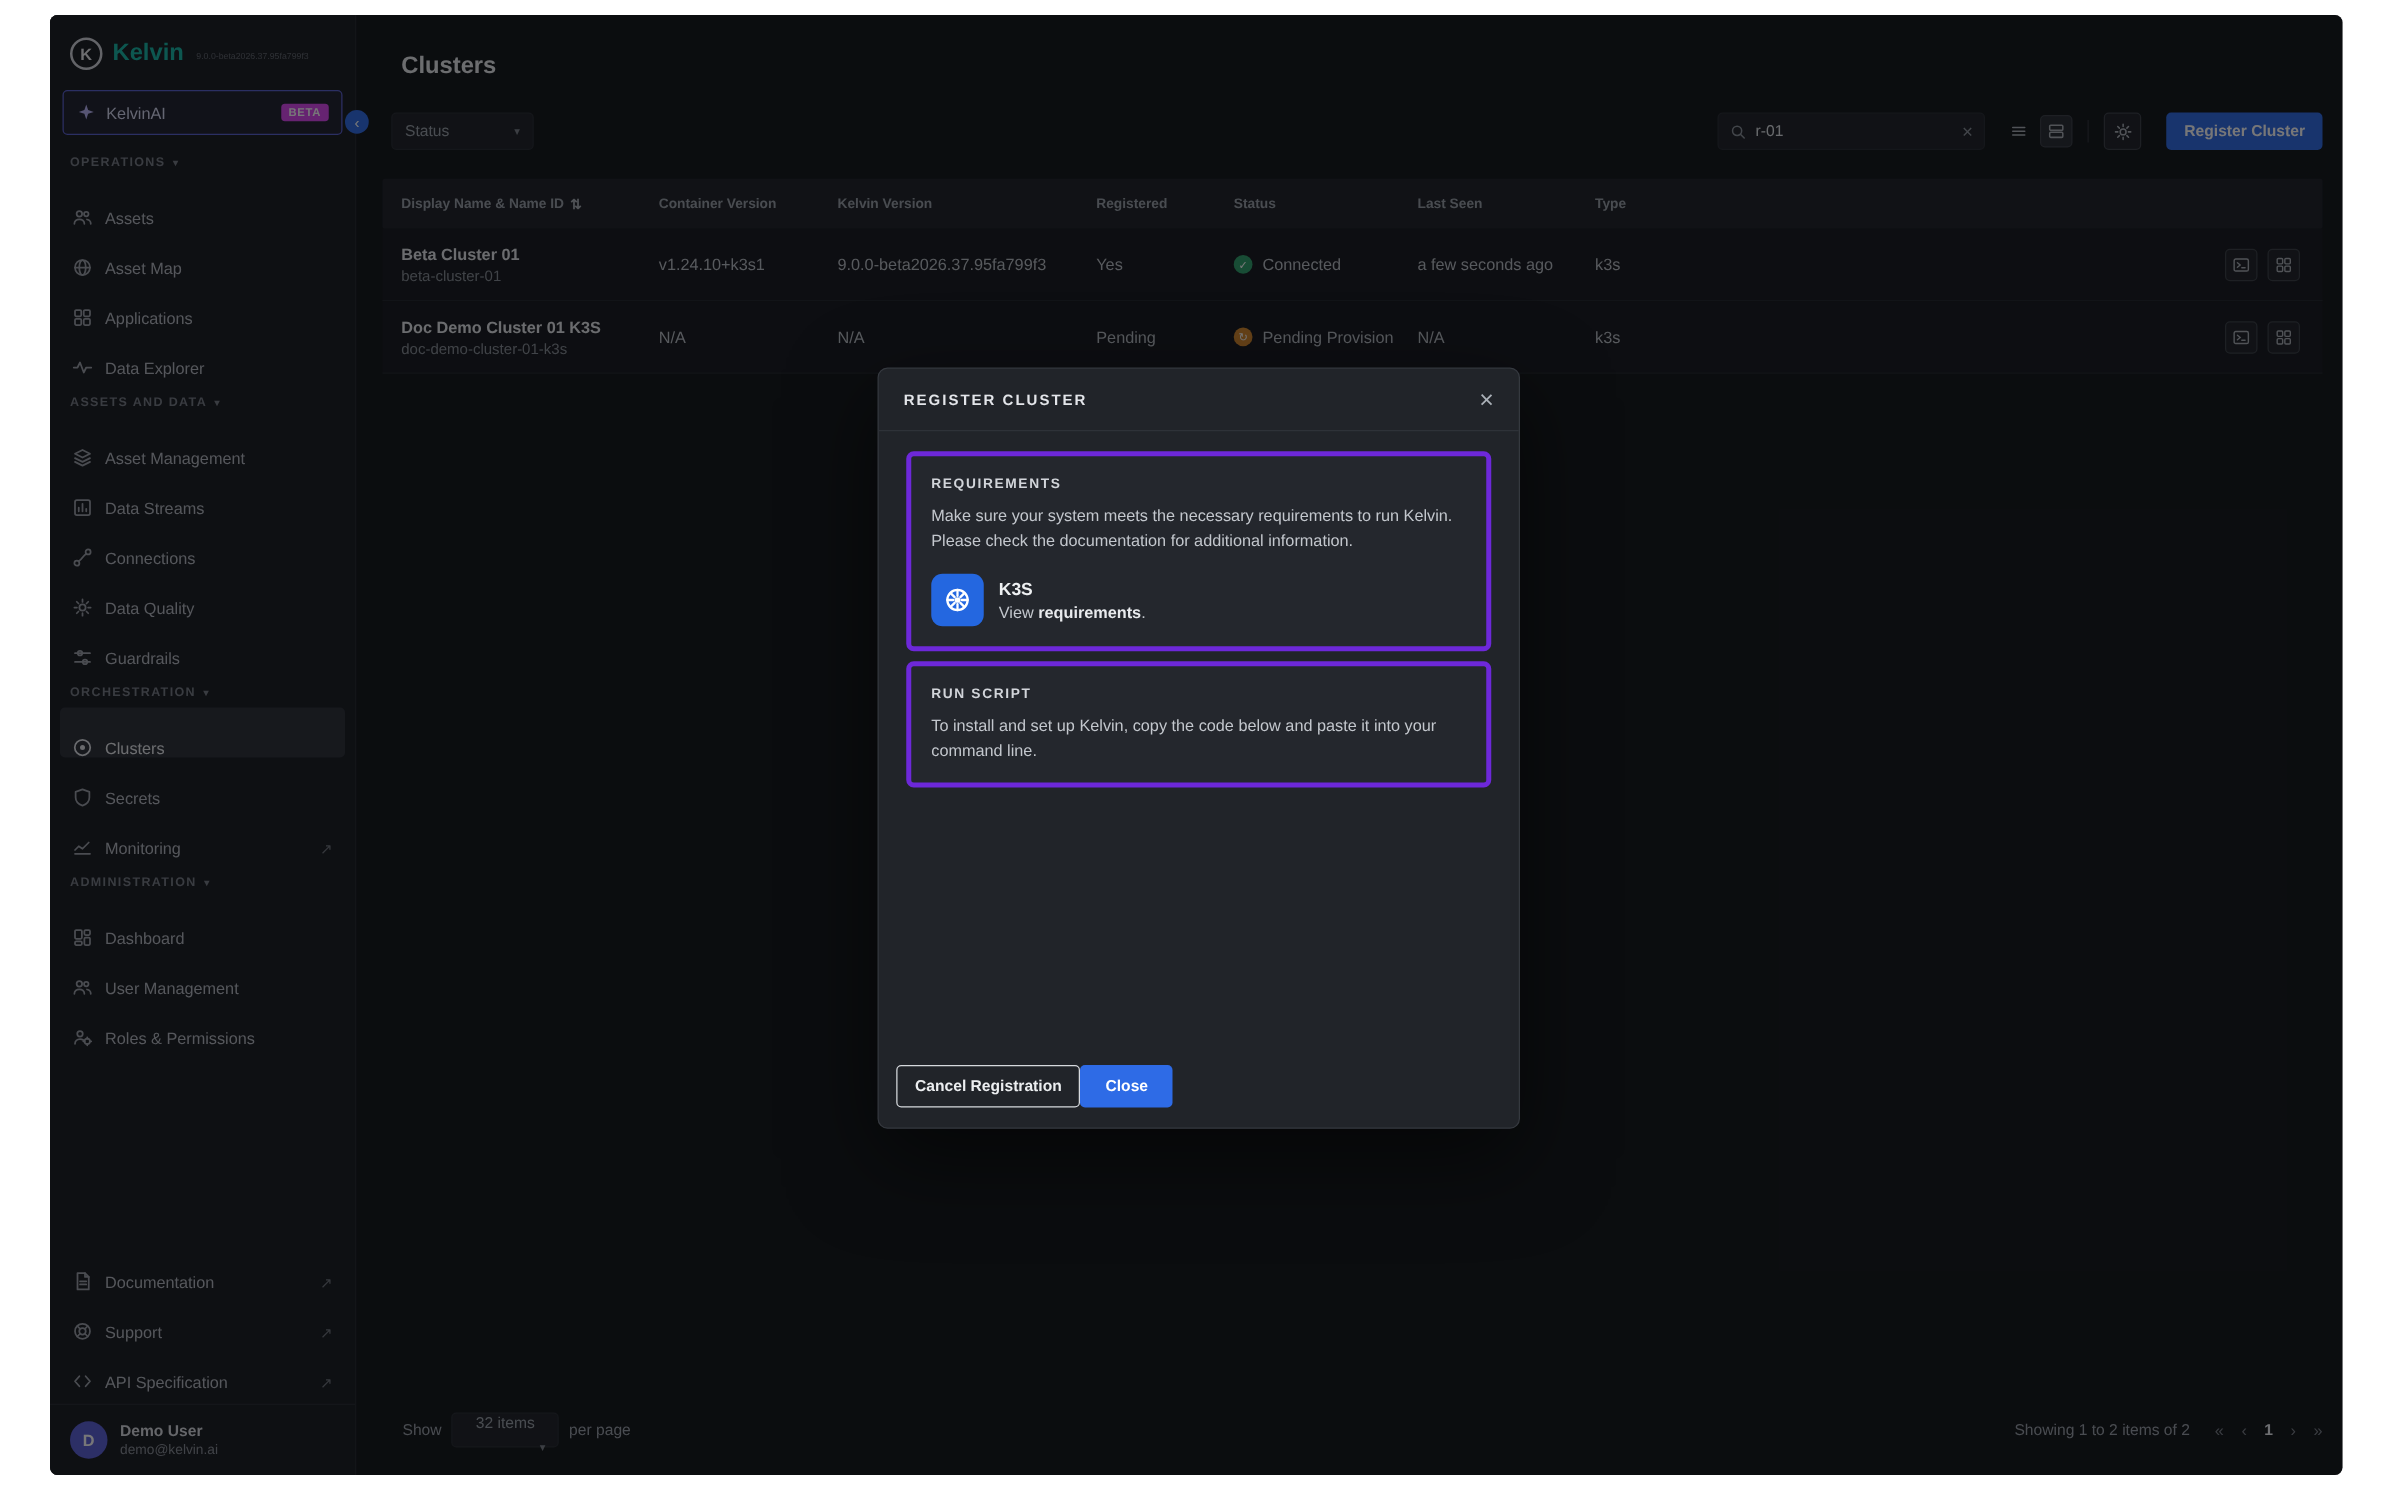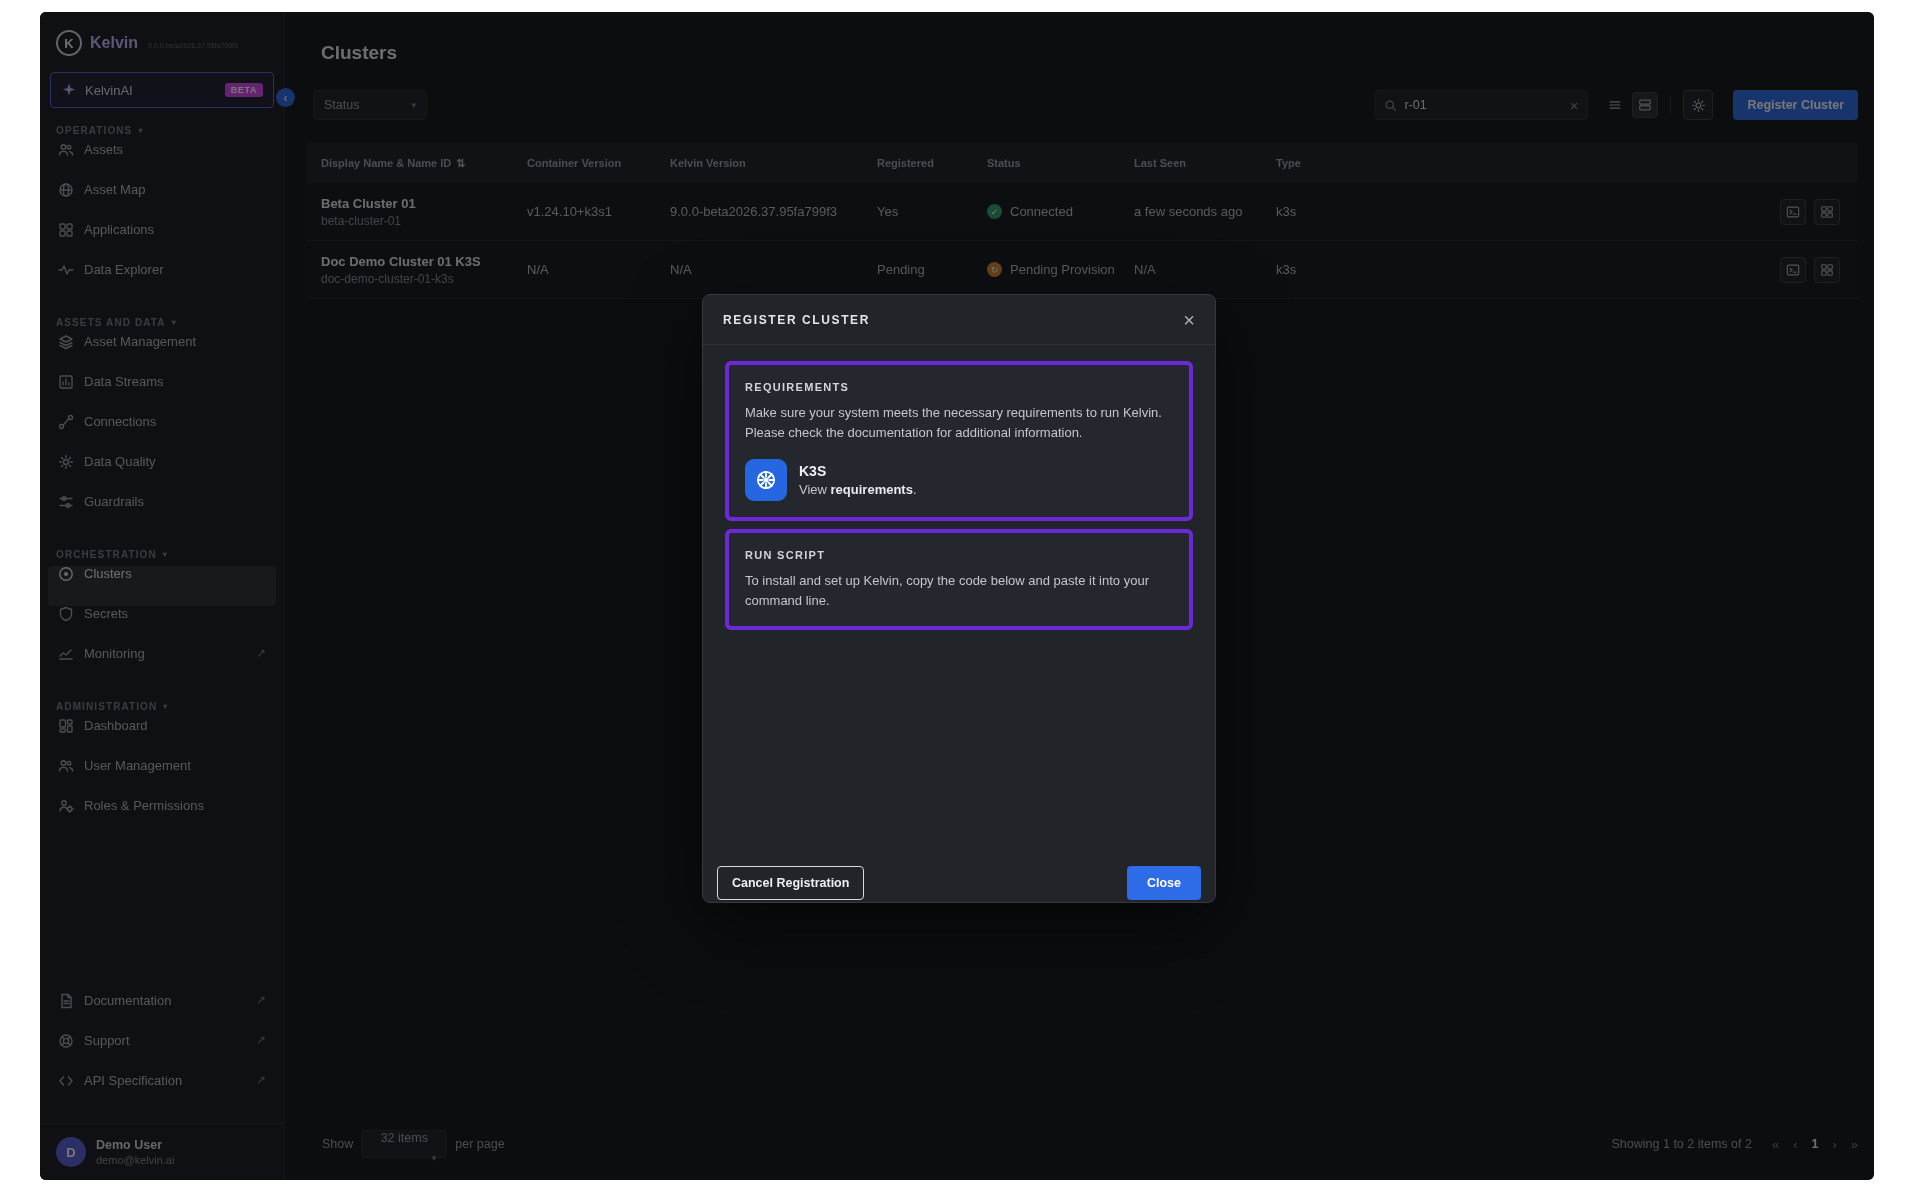--- a/index.html
+++ b/index.html
@@ -8,36 +8,36 @@
 
   .app { position:absolute; left:40px; top:12px; width:1834px; height:1168px;
     background:#111418; border-radius:6px; overflow:hidden; }
 
   
   .sidebar { position:absolute; left:0; top:0; bottom:0; width:245px;
     background:#181b20; border-right:1px solid #23262c; display:flex; flex-direction:column; }
   .brand { display:flex; align-items:center; gap:8px; padding:18px 16px 8px; }
   .brand-logo { width:26px; height:26px; border:2px solid #d2d6dc; border-radius:50%;
     color:#e8eaed; font-size:13px; font-weight:700; display:flex; align-items:center; justify-content:center; flex:0 0 auto;}
-  .brand-name { color:#c4b5fd; font-size:16px; font-weight:600; }
+  .brand-name { color:#14b8a6; font-size:19px; font-weight:600; }
   .brand-tag { color:#5f656d; font-size:7px; margin-left:2px; margin-top:4px; }
 
   .kelvinai-box { margin:8px 10px 2px; height:36px; border:1px solid #585fd0; border-radius:4px;
     background:#1d1f2e; display:flex; align-items:center; gap:8px; padding:0 10px; }
   .kelvinai-label { color:#d6d9f1; font-size:13px; }
   .beta-badge { margin-left:auto; background:#d946ef; color:#fff; font-size:9px; font-weight:700;
     letter-spacing:.6px; padding:2px 6px; border-radius:3px; }
   .collapse-btn { position:absolute; left:236px; top:76px; width:19px; height:19px; border-radius:50%;
     background:#2e6be6; color:#fff; font-size:12px; line-height:1; display:flex; align-items:center;
     justify-content:center; z-index:5; border:none; }
 
   .nav-section { display:flex; align-items:center; gap:6px; padding:15px 16px 6px;
     font-size:10px; font-weight:700; letter-spacing:1.1px; color:#767c85; }
   .nav-caret { font-size:8px; color:#767c85; }
-  .nav-item { display:flex; align-items:flex-start; gap:10px; height:40px; margin:0 8px;
+  .nav-item { display:flex; align-items:flex-end; gap:10px; height:40px; margin:0 8px;
     padding:0 10px; border-radius:4px; font-size:13px; color:#b4b9c0; }
   .nav-item.active { background:#2a2f37; color:#e6e8eb; }
   .nav-icon { width:16px; height:16px; display:flex; align-items:center; justify-content:center; flex:0 0 auto;}
   .nav-icon svg { width:16px; height:16px; stroke:#9ba1a9; fill:none; stroke-width:1.4;
     stroke-linecap:round; stroke-linejoin:round; }
   .nav-item.active .nav-icon svg { stroke:#dfe2e6; }
   .nav-ext { margin-left:auto; color:#6d737b; font-size:12px; }
   .sidebar-bottom { margin-top:auto; }
   .user-row { border-top:1px solid #242830; margin-top:10px; padding:13px 16px; display:flex;
     align-items:center; gap:10px; }
@@ -121,22 +121,22 @@
   .k3s-tile svg { width:26px; height:26px; stroke:#fff; fill:none; stroke-width:1.7; stroke-linecap:round;}
   .k3s-name { font-size:14px; font-weight:700; color:#eef0f2; }
   .k3s-view { font-size:13px; color:#c3c7cd; margin-top:3px; }
   .k3s-view strong { color:#e8eaed; font-weight:700; }
   .box-head { padding:16px 16px 14px; }
   .code { background:#17191e; border-top:1px solid #3b3f46; padding:12px 14px 34px; position:relative;
     font-family:"DejaVu Sans Mono", monospace; font-size:10.5px; line-height:1.85; color:#cdd2d9;
     word-break:break-all; white-space:pre-wrap; min-height:112px; }
   .copy-btn { position:absolute; right:10px; bottom:8px; background:none; border:none; }
   .copy-btn svg { width:16px; height:16px; stroke:#b7bcc3; fill:none; stroke-width:1.4; stroke-linecap:round;}
-  .modal-foot { position:absolute; left:14px; right:14px; bottom:2px; display:flex;
-    justify-content:space-between; }
+  .modal-foot { position:absolute; left:14px; right:14px; bottom:16px; display:flex;
+    }
   .btn-outline { border:1px solid #d6d9dd; color:#eceef0; background:transparent; font-weight:700;
     font-size:12.5px; padding:9px 14px; border-radius:4px; }
   .btn-close { background:#2e6be6; color:#fff; border:none; font-weight:700; font-size:12.5px;
     padding:9px 20px; border-radius:4px; }
 </style>
 </head>
 <body>
 
 <div class="app">
 

